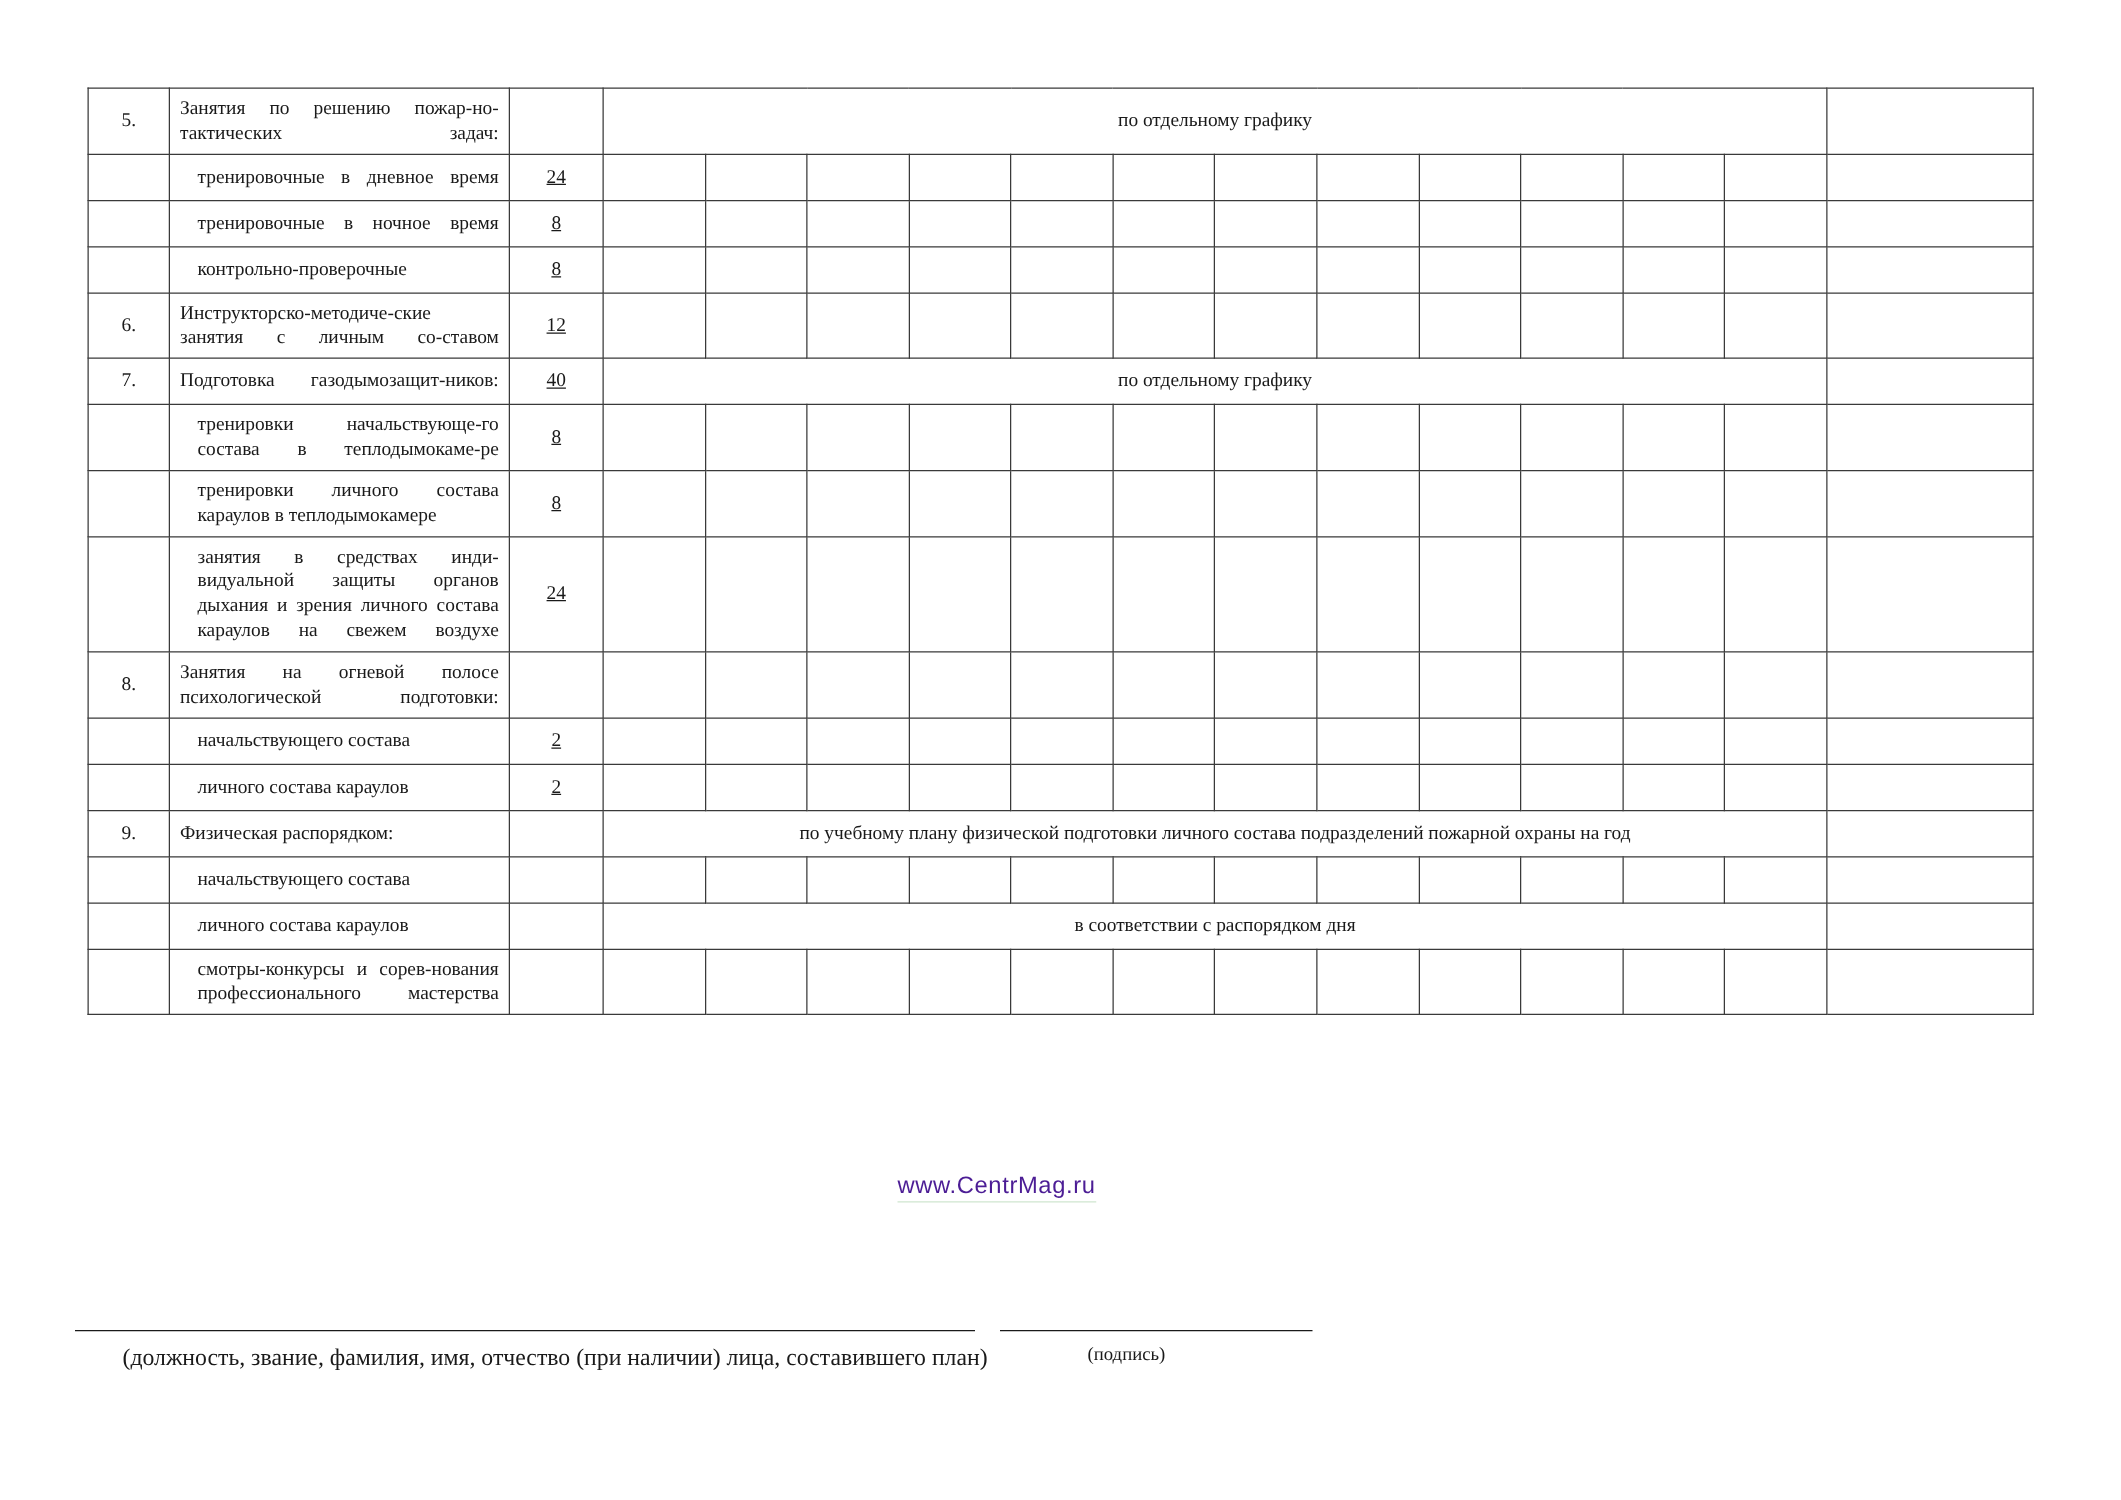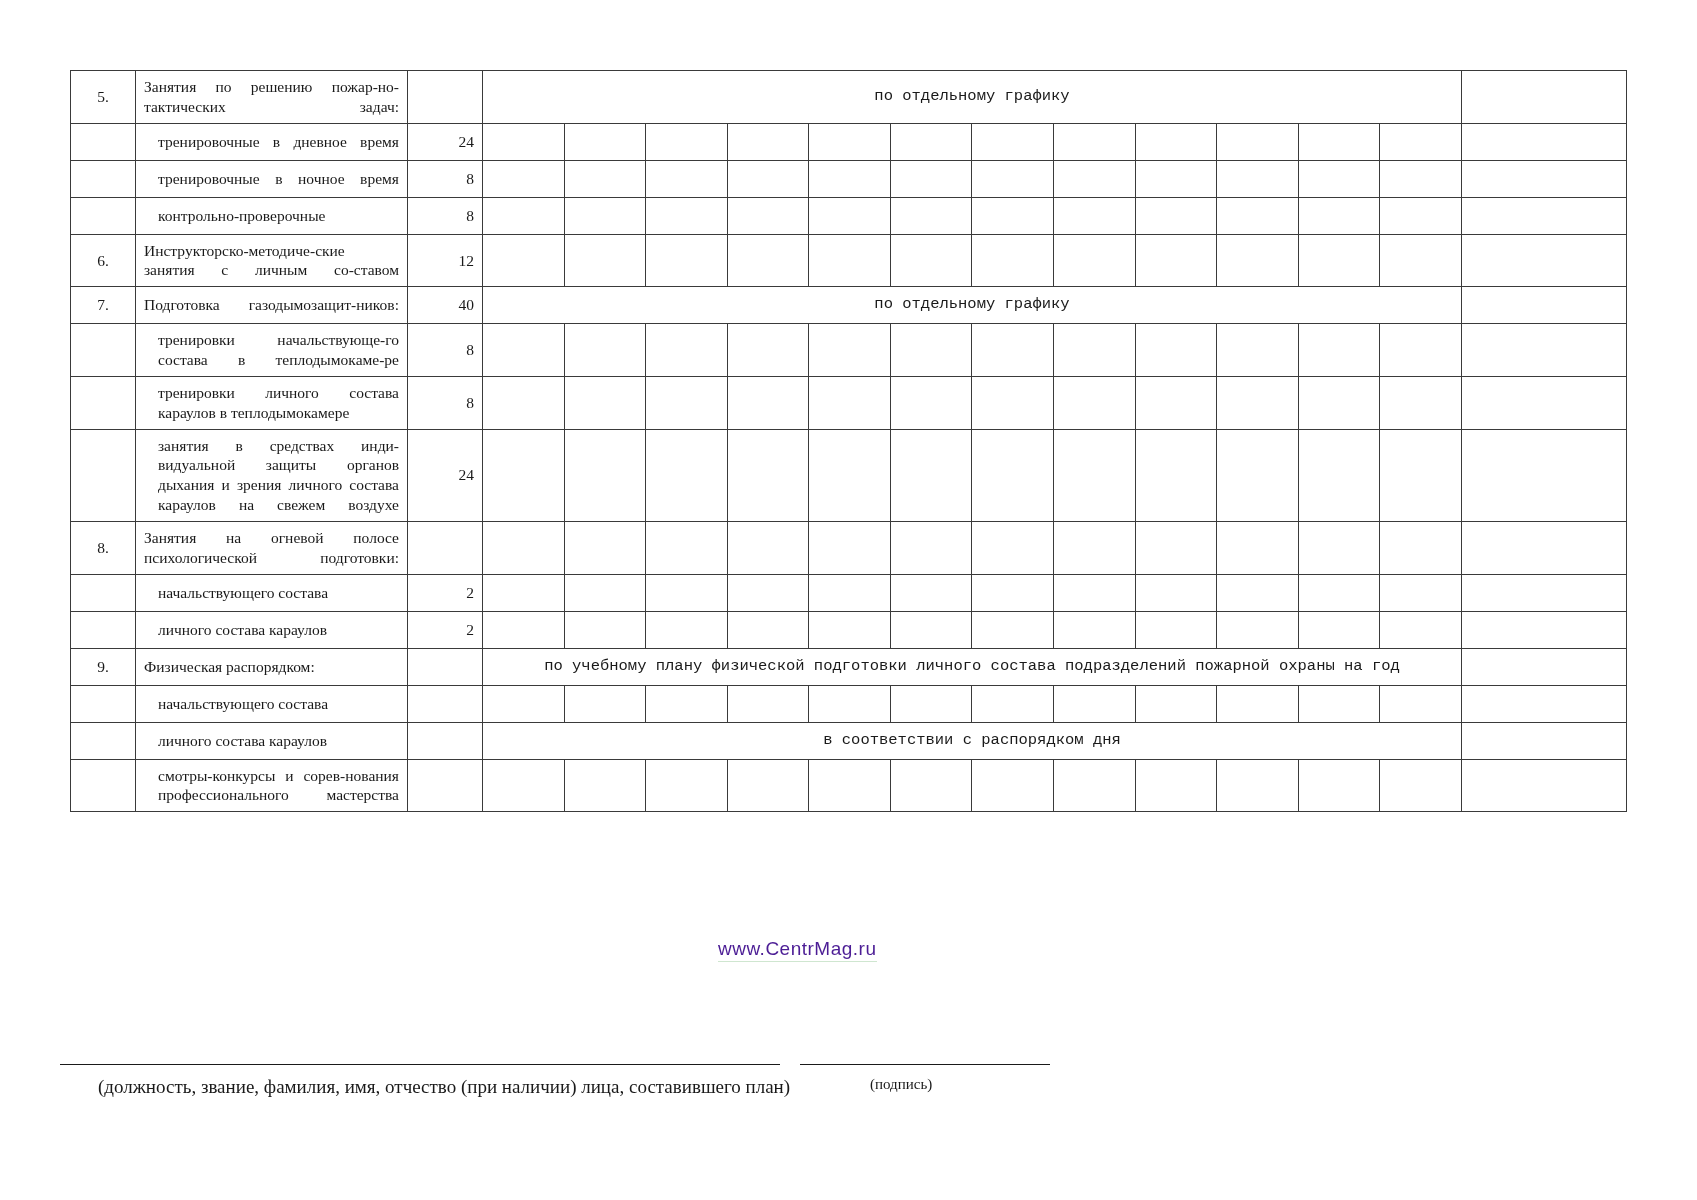--- a/index.html
+++ b/index.html
@@ -61,30 +61,30 @@
   }
   td.name.midv {
     vertical-align: middle;
     padding-top: 6px;
   }
   td.nolast {
     text-align-last: left;
   }
   td.hours {
     width: 58px;
-    text-align: right;
+    text-align: center;
     vertical-align: middle;
+    text-decoration: underline;
   }
   td.cell {
     width: 74px;
   }
   td.spanned {
     text-align: center;
     vertical-align: middle;
-    font-family: Liberation Mono, monospace;
   }
   td.tail {
     width: 148px;
   }
 
   
   .footer {
     position: absolute;
     left: 60px;
     top: 1052px;

